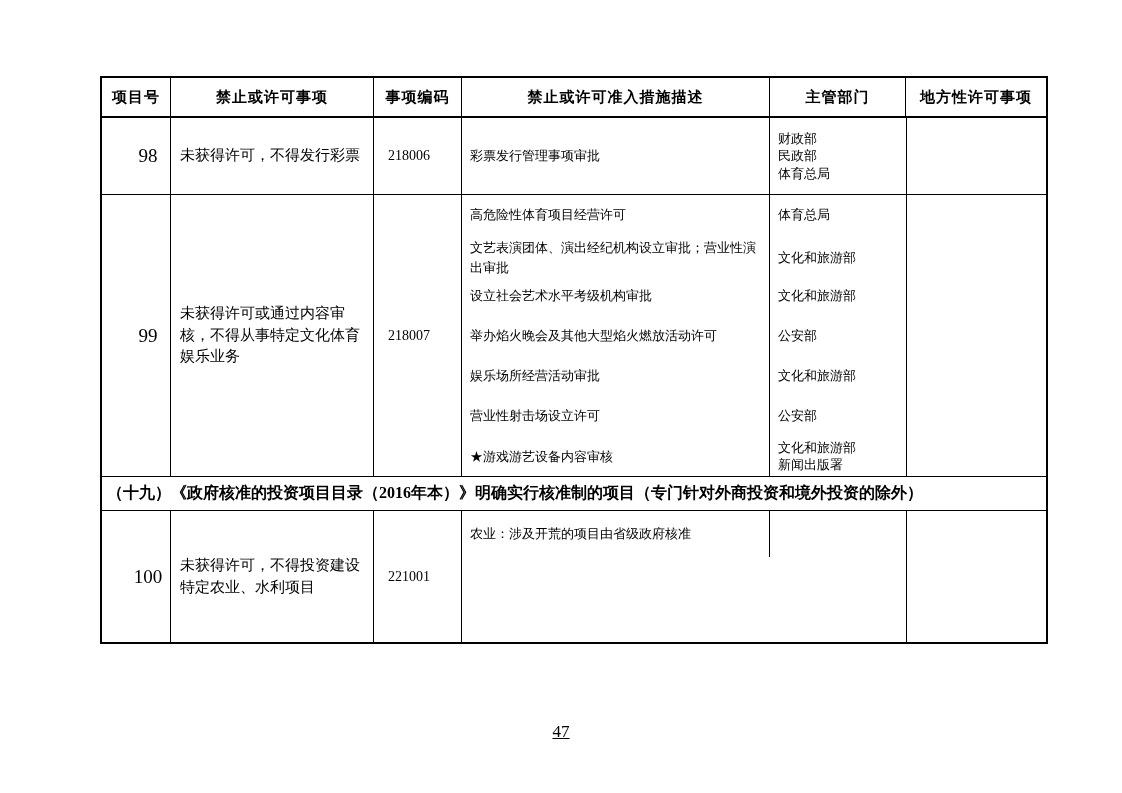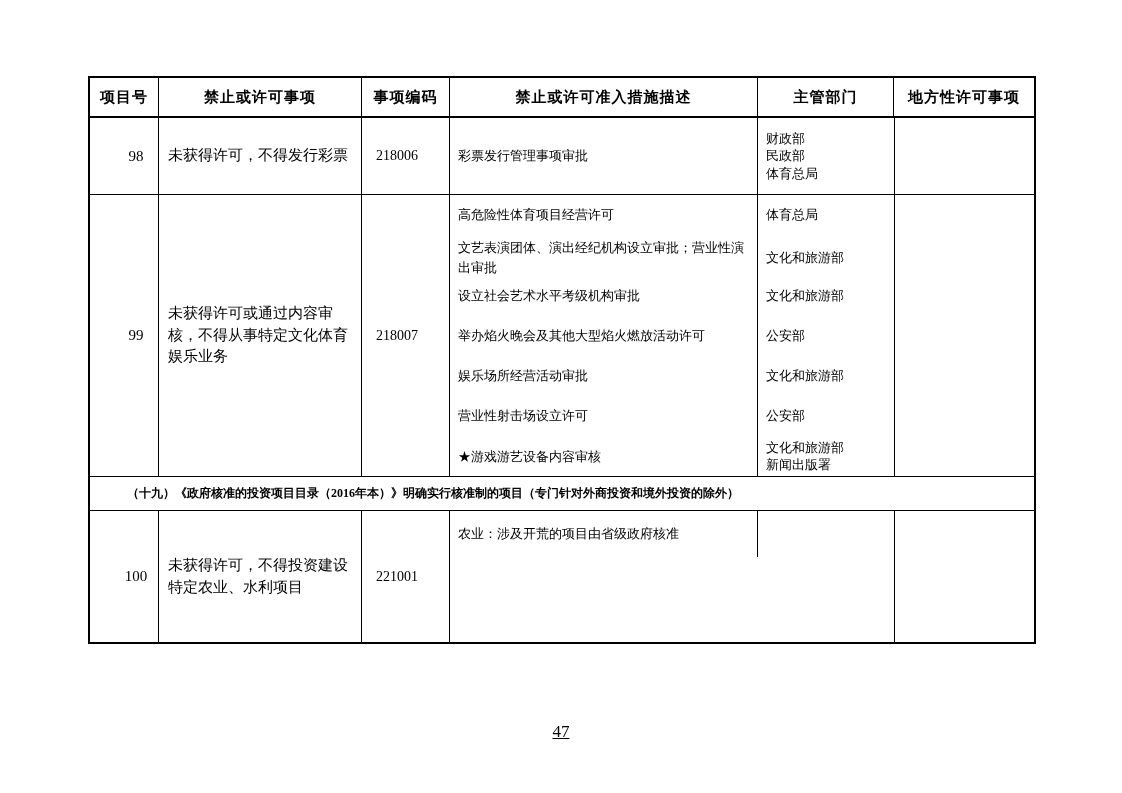--- a/index.html
+++ b/index.html
@@ -6,21 +6,21 @@
   html, body { margin: 0; padding: 0; }
   body {
     width: 1122px; height: 793px;
     background: #ffffff;
     color: #000000;
     font-family: "Liberation Serif", serif;
   }
   .sheet { position: relative; width: 1122px; height: 793px; overflow: hidden; }
 
   .tbl {
-    position: absolute; left: 88px; top: 76px;
+    position: absolute; left: 100px; top: 76px;
     width: 948px;
     border: 2px solid #000;
     background: #fff;
   }
 
   .trow { display: grid; }
   .trow + .trow { border-top: 1px solid #000; }
 
   .cols6 { grid-template-columns: 68px 203px 88px 308px 136px 1fr; }
   .colsb { grid-template-columns: 68px 203px 88px 445px 1fr; }
@@ -34,21 +34,21 @@
   .td { border-left: 1px solid #000; display: flex; min-width: 0; }
   .td:first-child { border-left: none; }
 
   .th {
     align-items: center; justify-content: center;
     font-weight: bold; font-size: 15px; letter-spacing: 1px;
     text-align: center;
   }
   .num {
     align-items: center; justify-content: center;
-    font-size: 15px;
+    font-size: 19px;
     margin-left: 24px;
   }
   .item {
     align-items: center;
     padding: 20px 9px;
     font-size: 15px; line-height: 1.45;
   }
   .code {
     align-items: center;
     padding: 2px 14px;
@@ -68,23 +68,22 @@
     padding: 3px 8px;
     font-size: 13px; line-height: 1.35;
     white-space: pre-line;
   }
   .pair.fixed { flex: 0 0 46px; }
   .pair.top .m, .pair.top .d { align-items: flex-start; padding-top: 2px; }
 
   .secrow .sec {
     display: flex; align-items: center;
     padding: 2px 5px;
-    font-weight: bold; font-size: 12px;
+    font-weight: bold; font-size: 16px;
     white-space: nowrap;
-    margin-left: 32px;
   }
 
   .pagenum {
     position: absolute; left: 0; right: 0; top: 722px;
     text-align: center;
     font-size: 17px;
     text-decoration: underline;
   }
 </style>
 </head>

